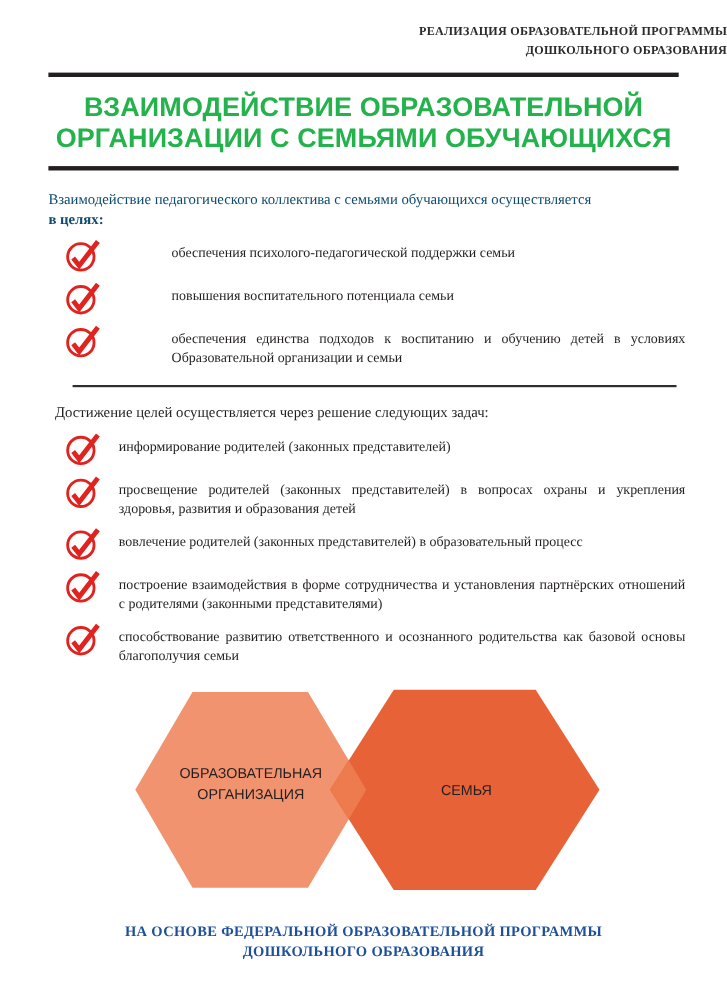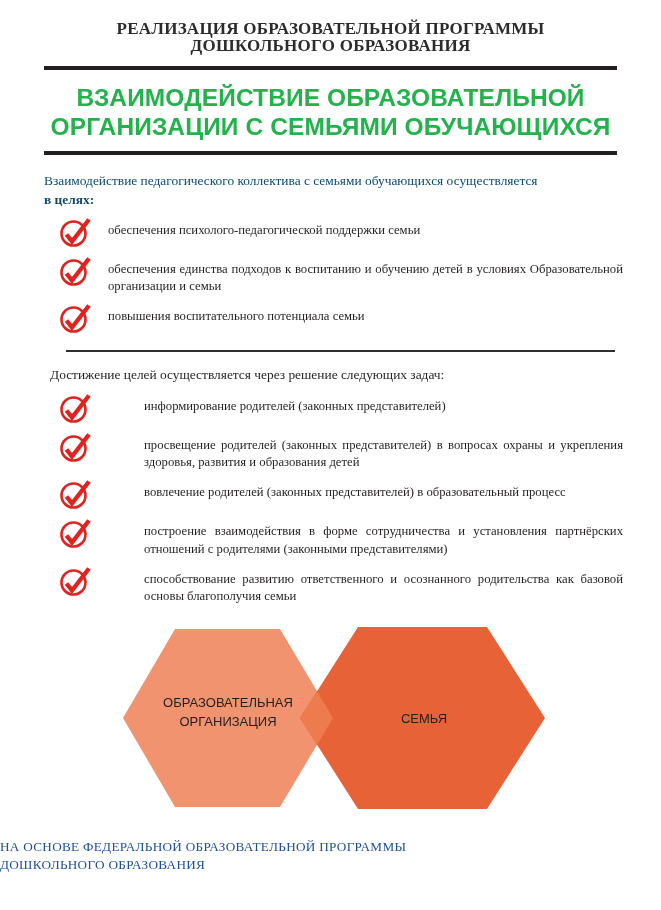--- a/index.html
+++ b/index.html
@@ -18,24 +18,24 @@
 
   .page {
     position: relative;
     width: 661px;
     height: 910px;
     box-sizing: border-box;
   }
 
   
   .kicker {
-    text-align: center;
+    text-align: right;
     padding-top: 21px;
     font-family: "Liberation Serif", "DejaVu Serif", serif;
-    font-size: 17px;
+    font-size: 11px;
     font-weight: 700;
     letter-spacing: 0.25px;
     line-height: 16.5px;
     color: #2b2b2b;
   }
   .kicker .l2 { display: block; }
 
   
   .title-block {
     margin: 12px 44px 0 44px;
@@ -102,26 +102,26 @@
   .check-text {
     flex: 1 1 auto;
     font-size: 12.7px;
     line-height: 17.2px;
     color: #231f20;
     padding-top: 2px;
   }
   .check-text.just { text-align: justify; }
 
   
-  #list-goals .check-item { margin-top: 11px; }
+  #list-goals .check-item { margin-top: 11px; gap: 48px; }
   #list-goals { margin-top: 4px; }
 
   
   #list-tasks { margin-top: 2px; }
-  #list-tasks .check-item { margin-top: 11px; gap: 36px; }
+  #list-tasks .check-item { margin-top: 11px; }
 
   .divider {
     height: 0;
     border-top: 2px solid #2e2e2e;
     margin: 16px 8px 0 22px;
   }
 
   
   .diagram {
     position: relative;
@@ -135,23 +135,23 @@
     font-size: 13px;
     fill: #231f20;
   }
 
   
   .footer {
     position: absolute;
     left: 0;
     right: 0;
     bottom: 36px;
-    text-align: left;
+    text-align: center;
     font-family: "Liberation Serif", "DejaVu Serif", serif;
-    font-weight: 400;
+    font-weight: 700;
     font-size: 13.2px;
     line-height: 18px;
     letter-spacing: 0.3px;
     color: #1d4f9b;
   }
   .footer .l2 { display: block; }
 </style>
 </head>
 <body>
 
@@ -186,30 +186,30 @@
         </span>
         <span class="check-text">обеспечения психолого-педагогической поддержки семьи</span>
       </li>
       <li class="check-item">
         <span class="check-icon">
           <svg viewBox="0 0 34 32" xmlns="http://www.w3.org/2000/svg">
             <circle cx="15.5" cy="17.5" r="12" fill="none" stroke="#E0231F" stroke-width="2.6"></circle>
             <path d="M8.5 18.5 L14 25.5 L31 3.5" fill="none" stroke="#E0231F" stroke-width="4.4" stroke-linecap="butt" stroke-linejoin="miter"></path>
           </svg>
         </span>
+        <span class="check-text">повышения воспитательного потенциала семьи</span>
+      </li>
+      <li class="check-item">
+        <span class="check-icon">
+          <svg viewBox="0 0 34 32" xmlns="http://www.w3.org/2000/svg">
+            <circle cx="15.5" cy="17.5" r="12" fill="none" stroke="#E0231F" stroke-width="2.6"></circle>
+            <path d="M8.5 18.5 L14 25.5 L31 3.5" fill="none" stroke="#E0231F" stroke-width="4.4" stroke-linecap="butt" stroke-linejoin="miter"></path>
+          </svg>
+        </span>
         <span class="check-text just">обеспечения единства подходов к воспитанию и обучению детей в условиях Образовательной организации и семьи</span>
-      </li>
-      <li class="check-item">
-        <span class="check-icon">
-          <svg viewBox="0 0 34 32" xmlns="http://www.w3.org/2000/svg">
-            <circle cx="15.5" cy="17.5" r="12" fill="none" stroke="#E0231F" stroke-width="2.6"></circle>
-            <path d="M8.5 18.5 L14 25.5 L31 3.5" fill="none" stroke="#E0231F" stroke-width="4.4" stroke-linecap="butt" stroke-linejoin="miter"></path>
-          </svg>
-        </span>
-        <span class="check-text">повышения воспитательного потенциала семьи</span>
       </li>
     </ul>
 
     <div class="divider"></div>
 
     <div class="lead2" style="margin-top:14px">
       <span>Достижение целей осуществляется через решение </span><b>следующих задач:</b>
     </div>
 
     <ul class="check-list" id="list-tasks">

